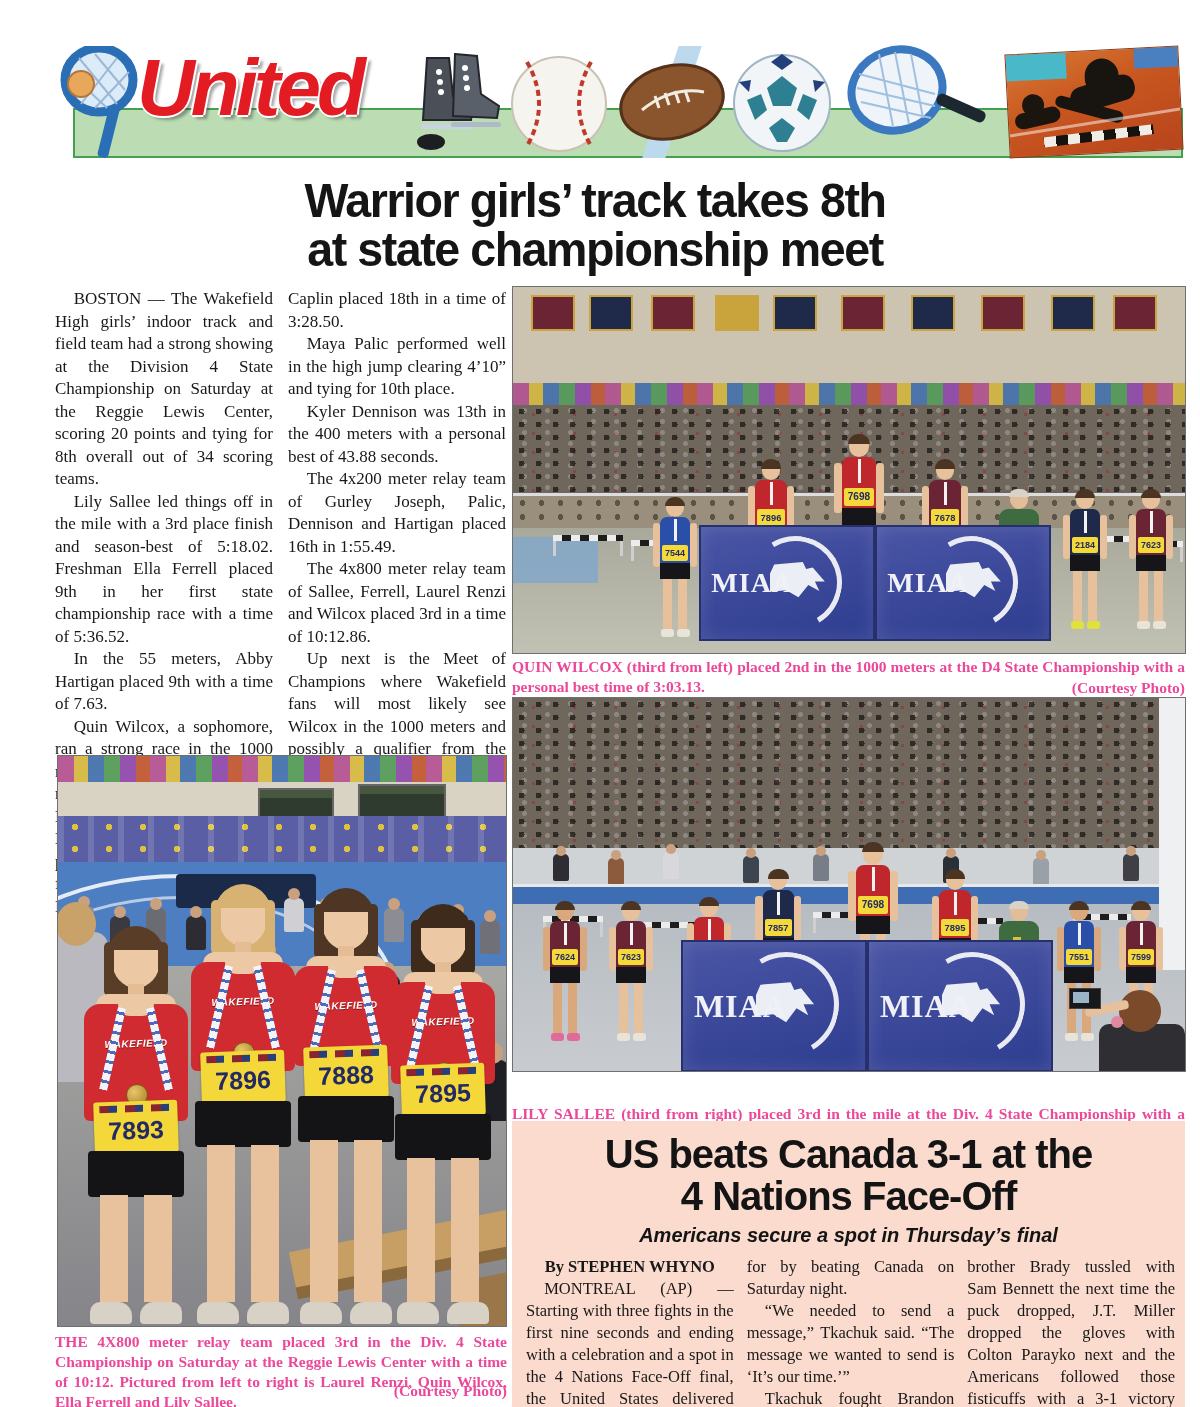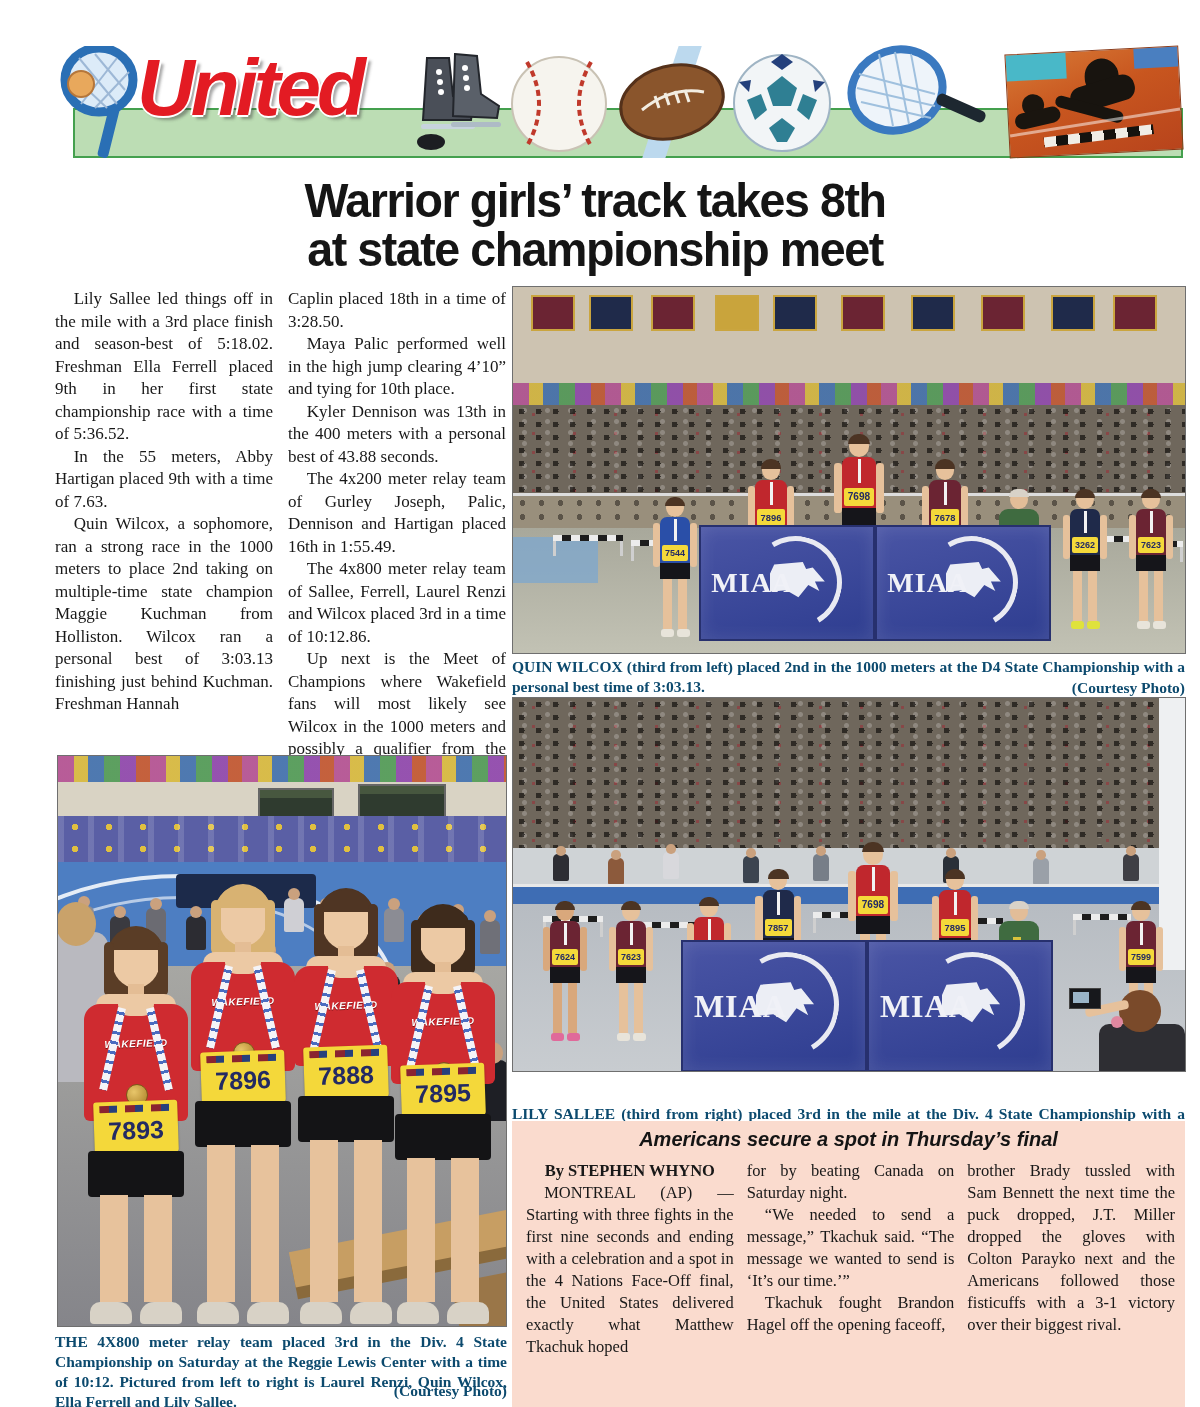--- a/index.html
+++ b/index.html
@@ -38,21 +38,21 @@
     background-image:radial-gradient(circle 3px,rgba(12,10,8,.65) 0 3px,transparent 3px),
                      radial-gradient(circle 3px,rgba(255,255,255,.22) 0 2px,transparent 3px),
                      radial-gradient(circle 2px,rgba(160,40,50,.5) 0 2px,transparent 2px);
     background-size:17px 13px,23px 11px,41px 19px;}
   .crowd2{background-color:#998f7c;
     background-image:radial-gradient(circle 3px,rgba(30,25,20,.5) 0 3px,transparent 3px);
     background-size:19px 14px;}
   .bunting{background:repeating-linear-gradient(90deg,#b44f93 0 16px,#d8b93c 16px 30px,#3f6fae 30px 46px,#4f9a55 46px 62px,#8e44ad 62px 78px,#c2542e 78px 92px);}
 
   
-  .caption{position:absolute;font-weight:bold;font-size:15.5px;line-height:1.3;text-align:justify;color:#0c4a6e;}
+  .caption{position:absolute;font-weight:bold;font-size:15.5px;line-height:1.3;text-align:justify;color:#ec4899;}
   .caption .credit{position:absolute;right:0;bottom:1px;}
 
   
   .hockey{position:absolute;left:512px;top:1121px;width:673px;height:286px;background:#fadbce;overflow:hidden;}
   .hockey .hh{margin:12px 6px 0;text-align:center;font-family:"Liberation Sans",sans-serif;font-weight:bold;
       font-size:40px;line-height:1.05;letter-spacing:-1px;color:#141414;}
   .hockey .sub{text-align:center;font-family:"Liberation Sans",sans-serif;font-weight:bold;font-style:italic;
       font-size:20px;margin-top:7px;color:#141414;}
   .hcols{display:flex;gap:13px;padding:9px 10px 0 14px;}
   .hcol{flex:1;text-align:justify;font-size:16.5px;line-height:1.33;color:#181818;}
@@ -160,20 +160,21 @@
     </div>
   </div>
 
   <div class="headline">
     <div>Warrior girls’ track takes 8th</div>
     <div>at state championship meet</div>
   </div>
 
   <div class="cols" id="track-cols" style="left:55px;top:288px;width:452px;gap:15px">
       <div class="col" style="width: 218px;">
+        <p>BOSTON — The Wakefield High girls’ indoor track and field team had a strong showing at the Division 4 State Championship on Saturday at the Reggie Lewis Center, scoring 20 points and tying for 8th overall out of 34 scoring teams.</p>
         <p>Lily Sallee led things off in the mile with a 3rd place finish and season-best of 5:18.02. Freshman Ella Ferrell placed 9th in her first state championship race with a time of 5:36.52.</p>
         <p>In the 55 meters, Abby Hartigan placed 9th with a time of 7.63.</p>
         <p>Quin Wilcox, a sophomore, ran a strong race in the 1000 meters to place 2nd taking on multiple-time state champion Maggie Kuchman from Holliston. Wilcox ran a personal best of 3:03.13 finishing just behind Kuchman. Freshman Hannah</p>
       </div>
       <div class="col" style="width: 218px;">
         <p class="ni">Caplin placed 18th in a time of 3:28.50.</p>
         <p>Maya Palic performed well in the high jump clearing 4’10” and tying for 10th place.</p>
         <p>Kyler Dennison was 13th in the 400 meters with a personal best of 43.88 seconds.</p>
         <p>The 4x200 meter relay team of Gurley Joseph, Palic, Dennison and Hartigan placed 16th in 1:55.49.</p>
         <p>The 4x800 meter relay team of Sallee, Ferrell, Laurel Renzi and Wilcox placed 3rd in a time of 10:12.86.</p>
@@ -284,21 +285,21 @@
         <div style="position: absolute; left: 544px; bottom: 24px; width: 56px; height: 170px;">
           <div style="position: absolute; left: 16px; bottom: 8px; width: 9px; height: 58px; background: rgb(230, 193, 155);"></div>
           <div style="position: absolute; left: 31px; bottom: 8px; width: 9px; height: 58px; background: rgb(230, 193, 155);"></div>
           <div style="position: absolute; left: 14px; bottom: 0px; width: 13px; height: 8px; background: rgb(223, 226, 60); border-radius: 3px;"></div>
           <div style="position: absolute; left: 30px; bottom: 0px; width: 13px; height: 8px; background: rgb(223, 226, 60); border-radius: 3px;"></div>
           <div style="position: absolute; left: 6px; bottom: 70px; width: 7px; height: 44px; background: rgb(230, 193, 155); border-radius: 3px;"></div>
           <div style="position: absolute; left: 43px; bottom: 70px; width: 7px; height: 44px; background: rgb(230, 193, 155); border-radius: 3px;"></div>
           <div style="position: absolute; left: 13px; bottom: 58px; width: 30px; height: 17px; background: rgb(21, 21, 26);"></div>
           <div style="position: absolute; left: 13px; bottom: 74px; width: 30px; height: 46px; background: rgb(31, 42, 74); border-radius: 7px 7px 0px 0px;"></div>
           <div style="position: absolute; left: 27px; bottom: 96px; width: 3px; height: 22px; background: rgb(242, 242, 242);"></div>
-          <div style="position: absolute; left: 15px; bottom: 76px; width: 26px; height: 16px; background: rgb(244, 217, 58); border-radius: 2px; display: flex; align-items: center; justify-content: center; font-family: &quot;Liberation Sans&quot;, sans-serif; font-weight: bold; font-size: 9px; color: rgb(35, 42, 99);">3262</div>
+          <div style="position: absolute; left: 15px; bottom: 76px; width: 26px; height: 16px; background: rgb(244, 217, 58); border-radius: 2px; display: flex; align-items: center; justify-content: center; font-family: &quot;Liberation Sans&quot;, sans-serif; font-weight: bold; font-size: 9px; color: rgb(35, 42, 99);">2184</div>
           <div style="position: absolute; left: 19px; bottom: 120px; width: 18px; height: 19px; border-radius: 50%; background: rgb(230, 193, 155);"></div>
           <div style="position: absolute; left: 18px; bottom: 131px; width: 20px; height: 9px; border-radius: 9px 9px 0px 0px; background: rgb(76, 52, 35);"></div>
         </div>
         <div style="position: absolute; left: 610px; bottom: 24px; width: 56px; height: 170px;">
           <div style="position: absolute; left: 16px; bottom: 8px; width: 9px; height: 58px; background: rgb(230, 193, 155);"></div>
           <div style="position: absolute; left: 31px; bottom: 8px; width: 9px; height: 58px; background: rgb(230, 193, 155);"></div>
           <div style="position: absolute; left: 14px; bottom: 0px; width: 13px; height: 8px; background: rgb(232, 228, 218); border-radius: 3px;"></div>
           <div style="position: absolute; left: 30px; bottom: 0px; width: 13px; height: 8px; background: rgb(232, 228, 218); border-radius: 3px;"></div>
           <div style="position: absolute; left: 6px; bottom: 70px; width: 7px; height: 44px; background: rgb(230, 193, 155); border-radius: 3px;"></div>
           <div style="position: absolute; left: 43px; bottom: 70px; width: 7px; height: 44px; background: rgb(230, 193, 155); border-radius: 3px;"></div>
@@ -451,20 +452,34 @@
         </div>
         <div style="position: absolute; left: 478px; bottom: 32px; width: 56px; height: 170px;">
           <div style="position: absolute; left: 11px; bottom: 6px; width: 13px; height: 62px; background: rgb(181, 166, 124);"></div>
           <div style="position: absolute; left: 32px; bottom: 6px; width: 13px; height: 62px; background: rgb(181, 166, 124);"></div>
           <div style="position: absolute; left: 11px; bottom: 0px; width: 15px; height: 7px; background: rgb(60, 54, 48);"></div>
           <div style="position: absolute; left: 31px; bottom: 0px; width: 15px; height: 7px; background: rgb(60, 54, 48);"></div>
           <div style="position: absolute; left: 8px; bottom: 64px; width: 40px; height: 54px; background: rgb(63, 107, 64); border-radius: 9px 9px 4px 4px;"></div>
           <div style="position: absolute; left: 22px; bottom: 92px; width: 8px; height: 10px; background: rgb(216, 194, 60);"></div>
           <div style="position: absolute; left: 19px; bottom: 118px; width: 18px; height: 19px; border-radius: 50%; background: rgb(226, 189, 152);"></div>
           <div style="position: absolute; left: 18px; bottom: 130px; width: 20px; height: 8px; border-radius: 9px 9px 0px 0px; background: rgb(216, 210, 200);"></div>
+        </div>
+        <div style="position: absolute; left: 538px; bottom: 30px; width: 56px; height: 170px;">
+          <div style="position: absolute; left: 16px; bottom: 8px; width: 9px; height: 58px; background: rgb(217, 168, 124);"></div>
+          <div style="position: absolute; left: 31px; bottom: 8px; width: 9px; height: 58px; background: rgb(217, 168, 124);"></div>
+          <div style="position: absolute; left: 14px; bottom: 0px; width: 13px; height: 8px; background: rgb(232, 228, 218); border-radius: 3px;"></div>
+          <div style="position: absolute; left: 30px; bottom: 0px; width: 13px; height: 8px; background: rgb(232, 228, 218); border-radius: 3px;"></div>
+          <div style="position: absolute; left: 6px; bottom: 70px; width: 7px; height: 44px; background: rgb(217, 168, 124); border-radius: 3px;"></div>
+          <div style="position: absolute; left: 43px; bottom: 70px; width: 7px; height: 44px; background: rgb(217, 168, 124); border-radius: 3px;"></div>
+          <div style="position: absolute; left: 13px; bottom: 58px; width: 30px; height: 17px; background: rgb(21, 21, 26);"></div>
+          <div style="position: absolute; left: 13px; bottom: 74px; width: 30px; height: 46px; background: rgb(42, 79, 168); border-radius: 7px 7px 0px 0px;"></div>
+          <div style="position: absolute; left: 27px; bottom: 96px; width: 3px; height: 22px; background: rgb(242, 242, 242);"></div>
+          <div style="position: absolute; left: 15px; bottom: 76px; width: 26px; height: 16px; background: rgb(244, 217, 58); border-radius: 2px; display: flex; align-items: center; justify-content: center; font-family: &quot;Liberation Sans&quot;, sans-serif; font-weight: bold; font-size: 9px; color: rgb(35, 42, 99);">7551</div>
+          <div style="position: absolute; left: 19px; bottom: 120px; width: 18px; height: 19px; border-radius: 50%; background: rgb(217, 168, 124);"></div>
+          <div style="position: absolute; left: 18px; bottom: 131px; width: 20px; height: 9px; border-radius: 9px 9px 0px 0px; background: rgb(76, 52, 35);"></div>
         </div>
         <div style="position: absolute; left: 600px; bottom: 30px; width: 56px; height: 170px;">
           <div style="position: absolute; left: 16px; bottom: 8px; width: 9px; height: 58px; background: rgb(230, 193, 155);"></div>
           <div style="position: absolute; left: 31px; bottom: 8px; width: 9px; height: 58px; background: rgb(230, 193, 155);"></div>
           <div style="position: absolute; left: 14px; bottom: 0px; width: 13px; height: 8px; background: rgb(224, 120, 64); border-radius: 3px;"></div>
           <div style="position: absolute; left: 30px; bottom: 0px; width: 13px; height: 8px; background: rgb(224, 120, 64); border-radius: 3px;"></div>
           <div style="position: absolute; left: 6px; bottom: 70px; width: 7px; height: 44px; background: rgb(230, 193, 155); border-radius: 3px;"></div>
           <div style="position: absolute; left: 43px; bottom: 70px; width: 7px; height: 44px; background: rgb(230, 193, 155); border-radius: 3px;"></div>
           <div style="position: absolute; left: 13px; bottom: 58px; width: 30px; height: 17px; background: rgb(21, 21, 26);"></div>
           <div style="position: absolute; left: 13px; bottom: 74px; width: 30px; height: 46px; background: rgb(107, 36, 51); border-radius: 7px 7px 0px 0px;"></div>
@@ -646,20 +661,24 @@
           <div style="position: absolute; left: 66px; top: 398px; width: 42px; height: 22px; border-radius: 14px 10px 4px 4px; background: rgb(216, 210, 198);"></div>
         </div>
       </div>
   </div>
   <div class="caption" style="left:55px;top:1332px;width:452px;height:70px">
     <span>THE 4X800 meter relay team placed 3rd in the Div. 4 State Championship on Saturday at the Reggie Lewis Center with a time of 10:12. Pictured from left to right is Laurel Renzi, Quin Wilcox, Ella Ferrell and Lily Sallee.</span>
     <span class="credit">(Courtesy Photo)</span>
   </div>
 
   <div class="hockey">
+    <div class="hh">
+      <div>US beats Canada 3-1 at the</div>
+      <div>4 Nations Face-Off</div>
+    </div>
     <div class="sub">Americans secure a spot in Thursday’s final</div>
     <div class="hcols" id="hockey-cols">
         <div class="hcol">
           <p class="byline">By STEPHEN WHYNO</p>
           <p>MONTREAL (AP) — Starting with three fights in the first nine seconds and ending with a celebration and a spot in the 4 Nations Face-Off final, the United States delivered exactly what Matthew Tkachuk hoped</p>
         </div>
         <div class="hcol">
           <p class="ni">for by beating Canada on Saturday night.</p>
           <p>“We needed to send a message,” Tkachuk said. “The message we wanted to send is ‘It’s our time.’”</p>
           <p>Tkachuk fought Brandon Hagel off the opening faceoff,</p>

